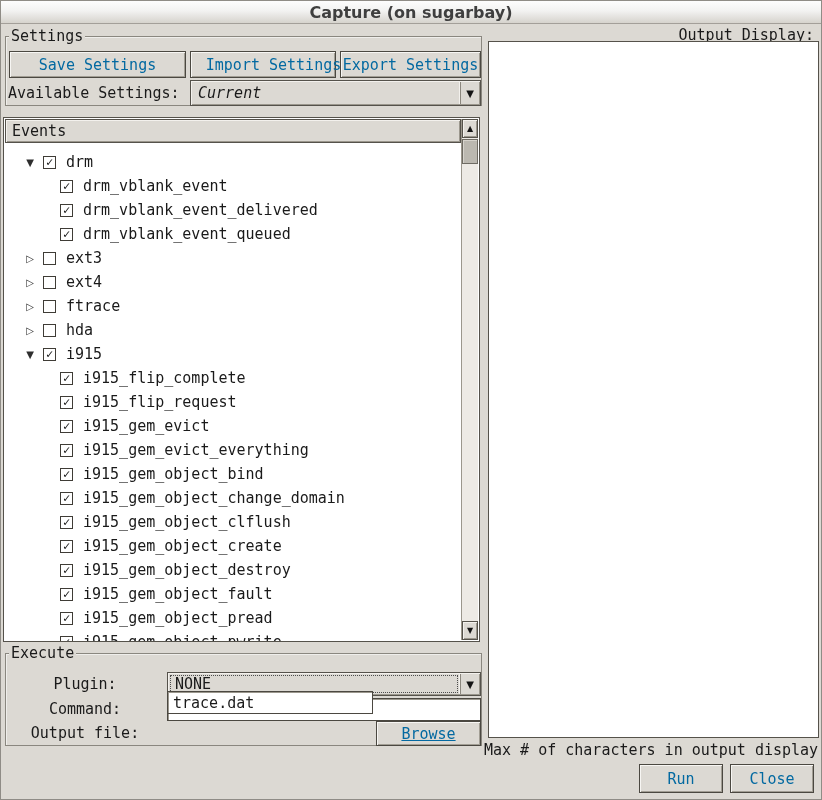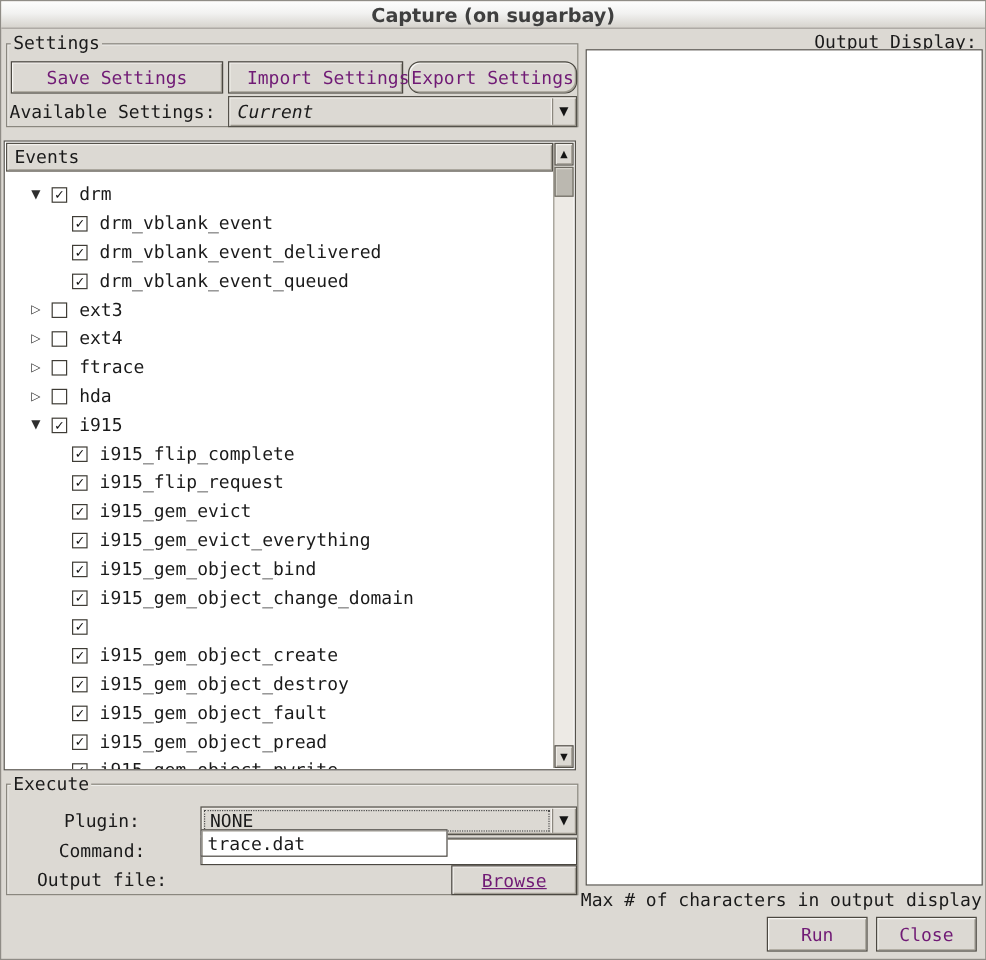--- a/index.html
+++ b/index.html
@@ -25,21 +25,21 @@
     font-family: "DejaVu Sans", "Liberation Sans", sans-serif;
     font-weight: bold; font-size: 16px; color: #3f3f3f;
   }
   
   .btn {
     position:absolute;
     background:#dcd9d3;
     border:1px solid #4b4841;
     box-shadow: inset 1px 1px 0 #f7f6f3, inset -1px -1px 0 #a29e94;
     display:flex; align-items:center; justify-content:center;
-    font: inherit; color:#701a75; cursor:default; white-space:nowrap;
+    font: inherit; color:#0369a1; cursor:default; white-space:nowrap;
   }
   .frame {
     position:absolute;
     border:1px solid #8a877f;
     box-shadow: inset 1px 1px 0 rgba(255,255,255,.55);
   }
   .frame .legend {
     position:absolute; top:-10px; left:3px;
     background:#dcd9d3; padding:0 2px; line-height:18px;
   }
@@ -134,21 +134,21 @@
 
   <div class="titlebar">
     <span>Capture (on sugarbay)</span>
   </div>
 
   <div class="frame" style="left:4px; top:35px; width:477px; height:70px;">
     <span class="legend">Settings</span>
   </div>
   <button class="btn" style="left:8px; top:50px; width:177px; height:27px;">Save Settings</button>
   <button class="btn" style="left:189px; top:50px; width:146px; height:27px;padding-left:21px;">Import Settings</button>
-  <button class="btn" style="left:339px; top:50px; width:141px; height:27px;border-radius:10px;">Export Settings</button>
+  <button class="btn" style="left:339px; top:50px; width:141px; height:27px;">Export Settings</button>
   <span class="lbl" style="left:7px; top:83px;">Available Settings:</span>
   <div class="combo" style="left:189px; top:79px; width:291px; height:26px;font-style:italic;">
     <span>Current</span>
     <span class="arrow-box">
       <span>▼</span>
     </span>
   </div>
 
   <div class="events-panel">
     <div class="events-header">
@@ -216,20 +216,21 @@
         <div class="tree-row lvl2">
           <span class="cb">✓</span>
           <span class="tree-label">i915_gem_object_bind</span>
         </div>
         <div class="tree-row lvl2">
           <span class="cb">✓</span>
           <span class="tree-label">i915_gem_object_change_domain</span>
         </div>
         <div class="tree-row lvl2">
           <span class="cb">✓</span>
+          <span class="tree-label">i915_gem_object_clflush</span>
         </div>
         <div class="tree-row lvl2">
           <span class="cb">✓</span>
           <span class="tree-label">i915_gem_object_create</span>
         </div>
         <div class="tree-row lvl2">
           <span class="cb">✓</span>
           <span class="tree-label">i915_gem_object_destroy</span>
         </div>
         <div class="tree-row lvl2">

